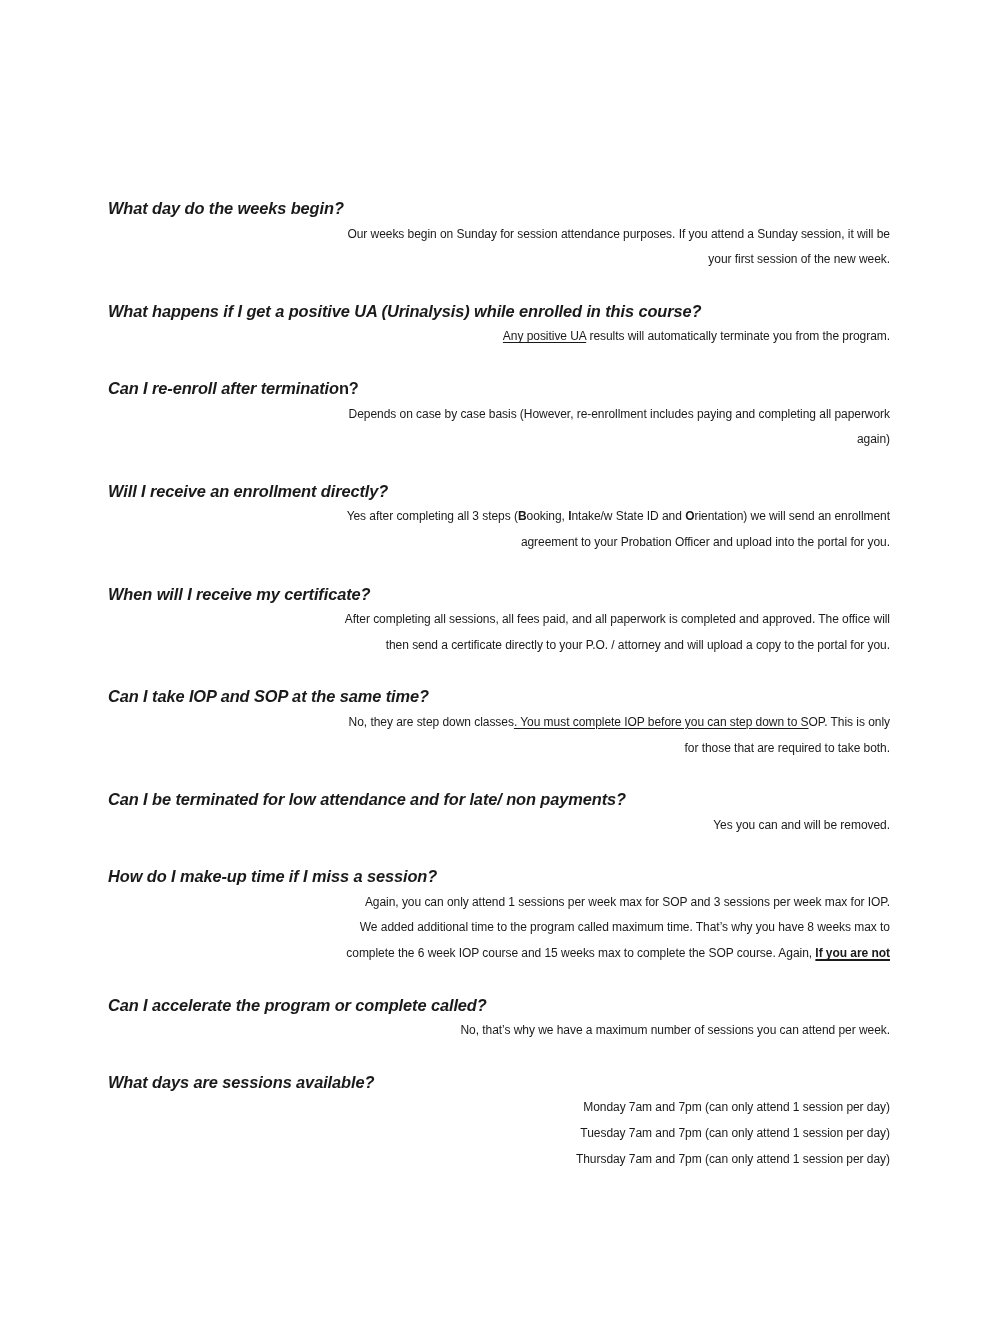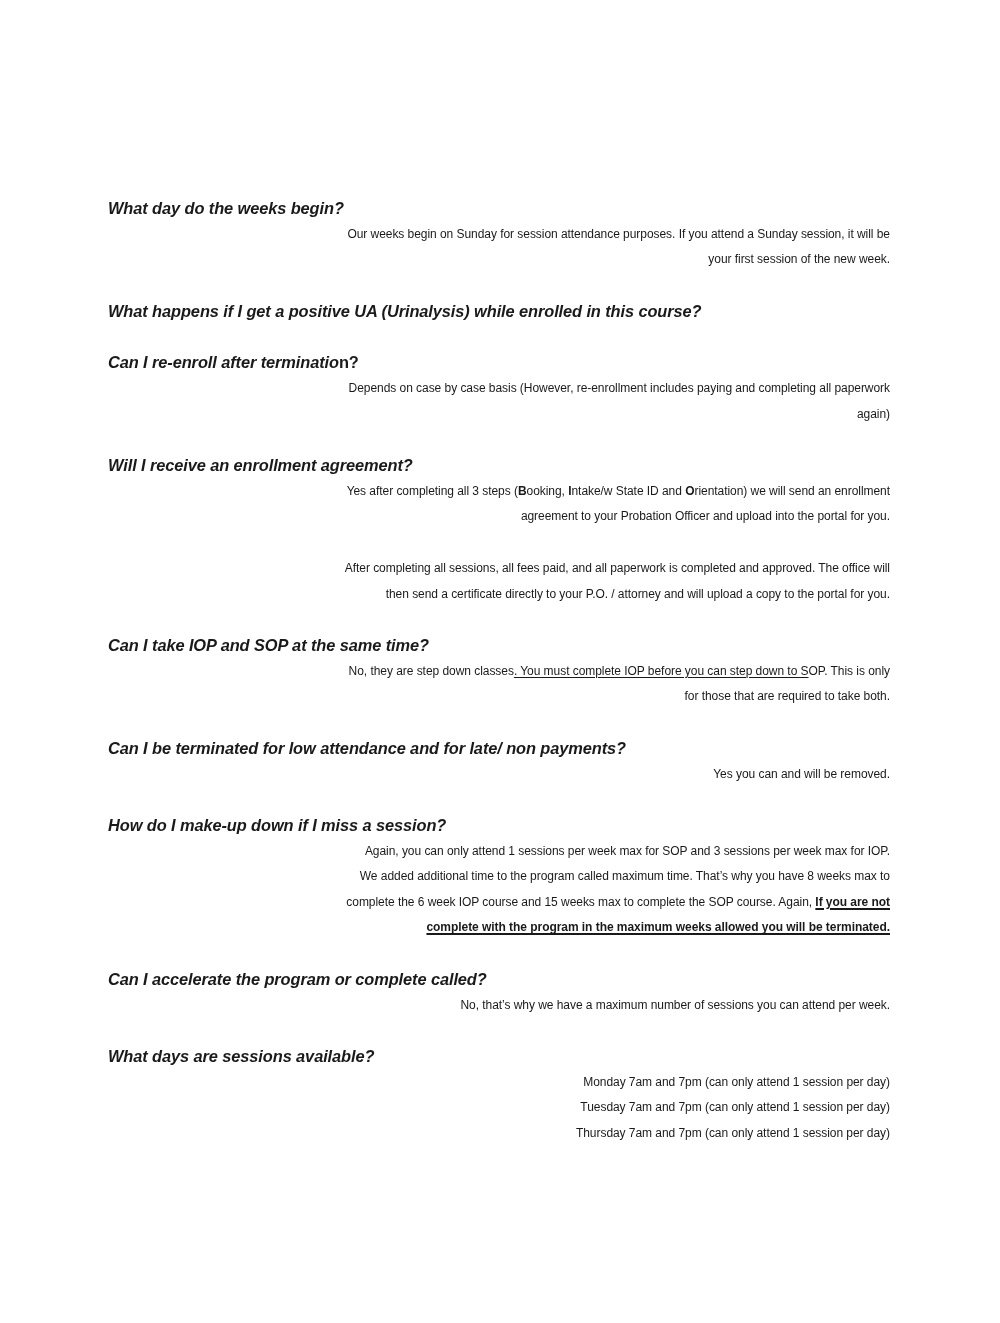--- a/index.html
+++ b/index.html
@@ -79,39 +79,41 @@
     <div class="faq-block">
       <p class="q">What day do the weeks begin?</p>
       <p class="a">
         <span class="line">Our weeks begin on Sunday for session attendance purposes. If you attend a Sunday session, it will be</span>
         <span class="line">your first session of the new week.</span>
       </p>
     </div>
 
     <div class="faq-block">
       <p class="q">What happens if I get a positive UA (Urinalysis) while enrolled in this course?</p>
+      <p class="a"><u class="plain">Any positive UA</u><span> results will automatically terminate you from the program.</span></p>
     </div>
 
     <div class="faq-block">
       <p class="q"><span>Can I re-enroll after terminatio</span><span class="upright">n?</span></p>
       <p class="a">
         <span class="line">Depends on case by case basis (However, re-enrollment includes paying and completing all paperwork</span>
         <span class="line">again)</span>
       </p>
     </div>
 
     <div class="faq-block">
-      <p class="q">Will I receive an enrollment agreement?</p>
+      <p class="q">Will I receive an enrollment directly?</p>
       <p class="a">
         <span class="line"><span>Yes after completing all 3 steps (</span><b class="letter">B</b><span>ooking, </span><b class="letter">I</b><span>ntake/w State ID and </span><b class="letter">O</b><span>rientation) we will send an enrollment</span></span>
         <span class="line">agreement to your Probation Officer and upload into the portal for you.</span>
       </p>
     </div>
 
     <div class="faq-block">
+      <p class="q">When will I receive my certificate?</p>
       <p class="a">
         <span class="line">After completing all sessions, all fees paid, and all paperwork is completed and approved. The office will</span>
         <span class="line">then send a certificate directly to your P.O. / attorney and will upload a copy to the portal for you.</span>
       </p>
     </div>
 
     <div class="faq-block">
       <p class="q">Can I take IOP and SOP at the same time?</p>
       <p class="a">
         <span class="line"><span>No, they are step down classes</span><u class="plain">. You must complete IOP before you can step down to S</u><span>OP. This is only</span></span>
@@ -120,26 +122,25 @@
     </div>
 
     <div class="faq-block">
       <p class="q">Can I be terminated for low attendance and for late/ non payments?</p>
       <p class="a">
         <span class="line">Yes you can and will be removed.</span>
       </p>
     </div>
 
     <div class="faq-block">
-      <p class="q">How do I make-up down if I miss a session?</p>
+      <p class="q">How do I make-up time if I miss a session?</p>
       <p class="a">
         <span class="line">Again, you can only attend 1 sessions per week max for SOP and 3 sessions per week max for IOP.</span>
         <span class="line">We added additional time to the program called maximum time. That’s why you have 8 weeks max to</span>
         <span class="line"><span>complete the 6 week IOP course and 15 weeks max to complete the SOP course. Again, </span><span class="bold-ul">If you are not</span></span>
-        <span class="line"><span class="bold-ul">complete with the program in the maximum weeks allowed you will be terminated.</span></span>
       </p>
     </div>
 
     <div class="faq-block">
       <p class="q">Can I accelerate the program or complete called?</p>
       <p class="a">
         <span class="line">No, that’s why we have a maximum number of sessions you can attend per week.</span>
       </p>
     </div>
 

